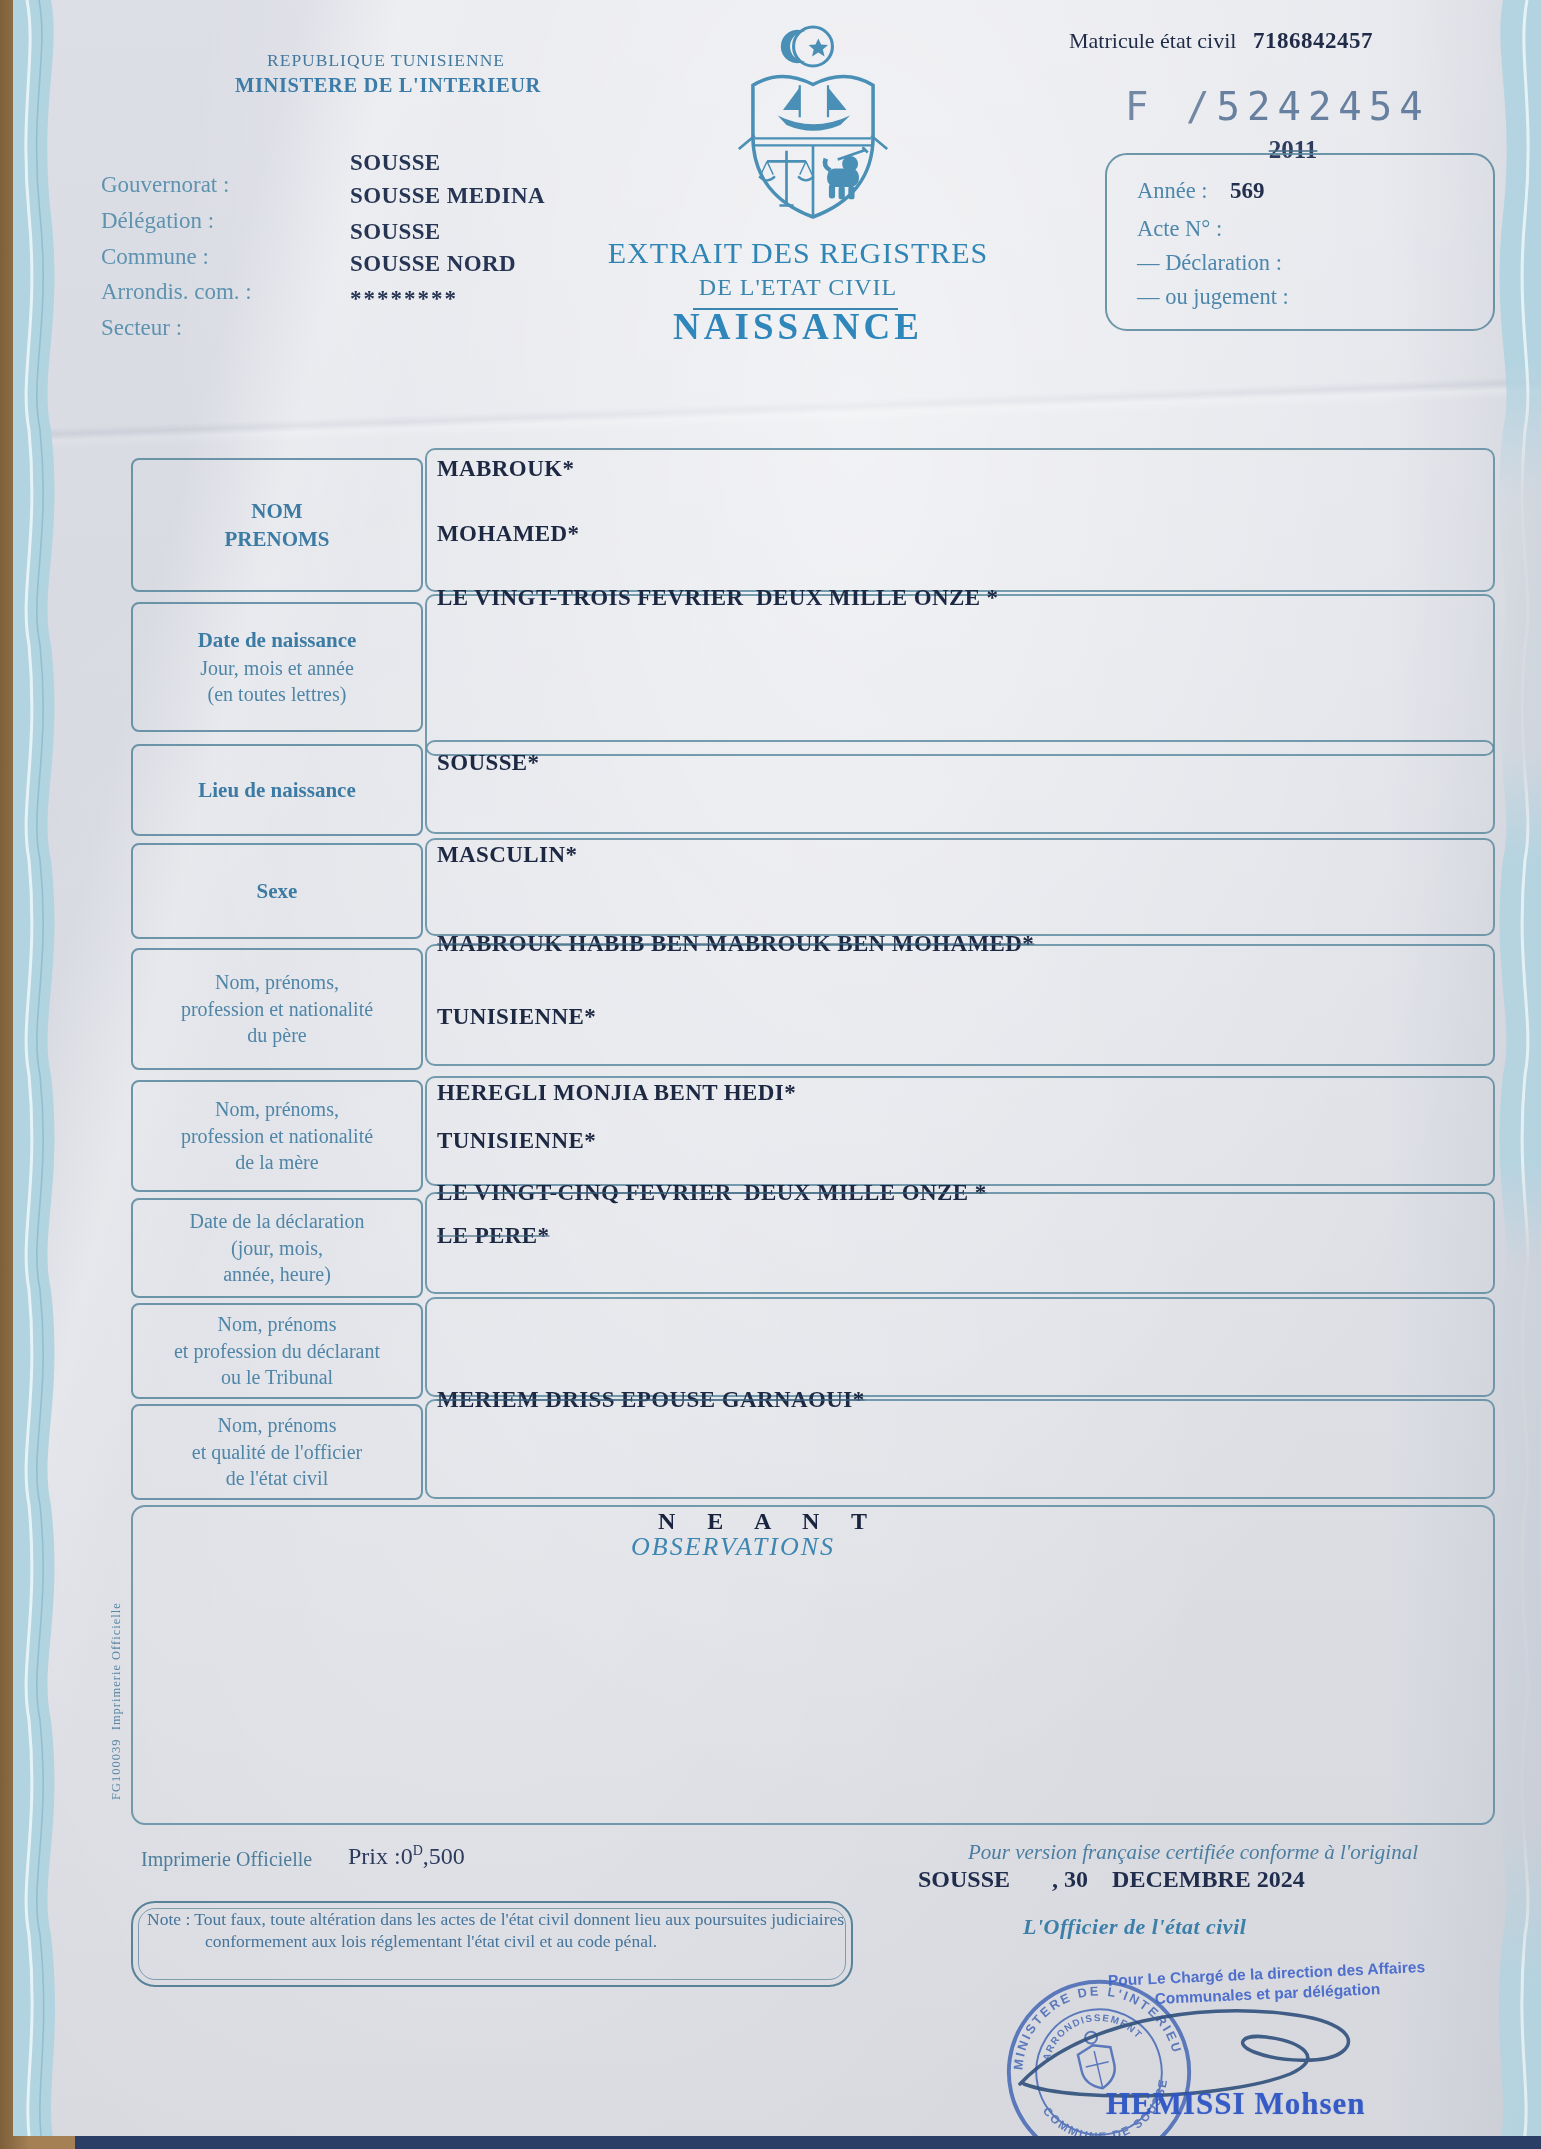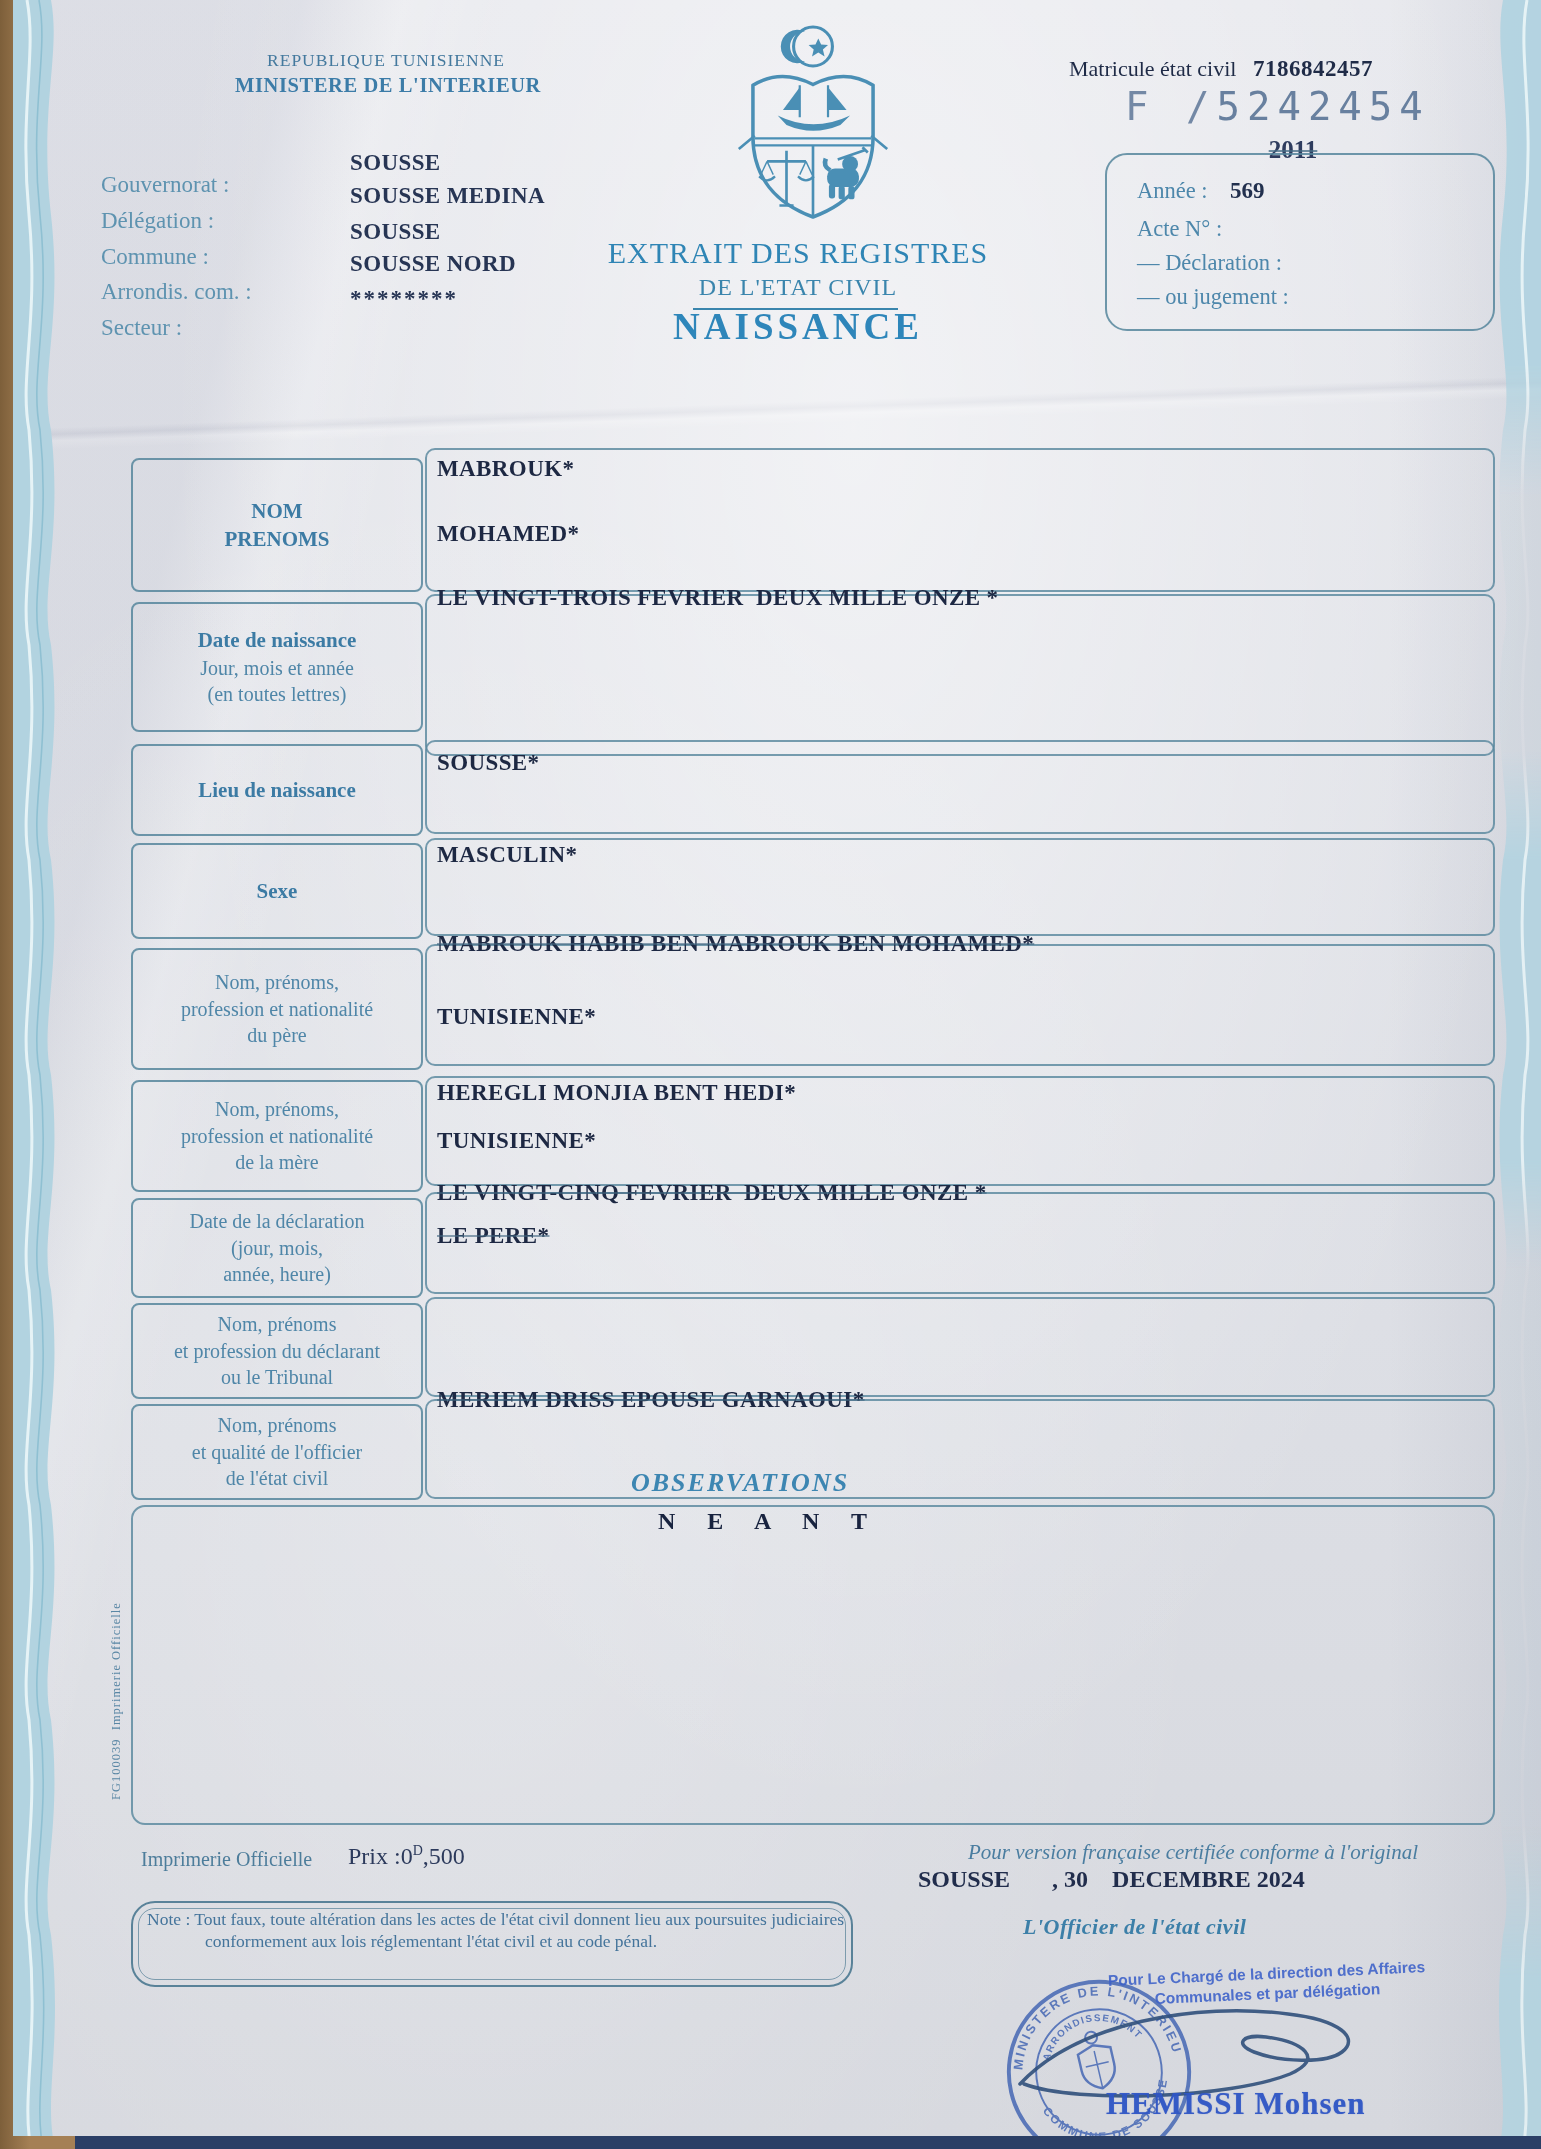--- a/index.html
+++ b/index.html
@@ -30,40 +30,40 @@
   .ministry{left:160px;top:74px;width:430px;text-align:center;color:#3c7ca8;font-size:20.5px;font-weight:bold;letter-spacing:.6px;}
   .reg-label{left:88px;color:#5e93b0;font-size:23px;}
   .reg-value{left:337px;color:#273554;font-size:23px;font-weight:600;letter-spacing:.4px;}
   
   .t1{left:530px;top:236px;width:510px;text-align:center;color:#2f85b5;font-weight:normal;font-size:30px;letter-spacing:1px;}
   .t2{left:530px;top:274px;width:510px;text-align:center;color:#3a85ad;font-size:24px;letter-spacing:1px;}
   .t2u{left:680px;top:308px;width:205px;height:0;border-top:2.5px solid #3a85ad;}
   .t3{left:530px;top:305px;width:510px;text-align:center;color:#2e86ba;font-weight:bold;font-size:37px;letter-spacing:4px;}
   .t4{left:530px;top:378px;width:510px;text-align:center;color:#3f88ae;font-style:italic;font-size:23px;letter-spacing:1px;}
   
-  .matricule{left:1056px;top:56px;font-size:22px;color:#1f2b47;}
+  .matricule{left:1056px;top:28px;font-size:22px;color:#1f2b47;}
   .matricule b{font-size:23px;letter-spacing:.5px;}
   .serial{left:1112px;top:84px;font-family:"DejaVu Sans Mono",monospace;color:#68809f;font-size:39px;letter-spacing:7px;}
   .serial .pfx{color:#7388a5;}
   .year{left:1100px;top:136px;width:360px;text-align:center;color:#2e3c5e;font-weight:bold;font-size:25px;
         text-decoration:line-through;text-decoration-color:rgba(70,110,135,.75);text-decoration-thickness:2px;}
   .actebox{left:1092px;top:153px;width:386px;height:174px;border:2.5px solid rgba(86,134,156,.85);border-radius:22px;}
   .aline{left:1124px;color:#4d87ab;font-size:22.5px;}
   .aval{color:#22304e;font-weight:bold;font-size:23px;}
   
   .lbox{border:2.5px solid rgba(86,134,156,.85);border-radius:8px;display:flex;flex-direction:column;align-items:center;justify-content:center;text-align:center;left:118px;width:288px;}
   .l1{font-weight:bold;color:#3c7ba4;font-size:21px;line-height:1.35;}
   .l2{color:#4f86a8;font-size:20px;line-height:1.33;}
   .vbox{border:2.5px solid rgba(86,134,156,.8);border-radius:10px;left:412px;width:1066px;}
   .vl{left:424px;font-family:"Liberation Serif",serif;color:#1d2843;font-size:23px;letter-spacing:.4px;white-space:pre;font-weight:600;}
   .struck{text-decoration:line-through;text-decoration-thickness:2px;text-decoration-color:rgba(66,104,130,.6);}
   
   .obox{left:118px;top:1505px;width:1360px;height:316px;border:2.5px solid rgba(86,134,156,.8);border-radius:14px;}
   .neant{left:645px;top:1508px;color:#18233f;font-weight:bold;font-size:24px;letter-spacing:13px;white-space:pre;}
-  .obstitle{left:618px;top:1468px;color:#3d86b2;font-style:italic;font-weight:bold;font-size:26px;letter-spacing:2px;}
+  .obstitle{left:618px;top:1532px;color:#3d86b2;font-style:italic;font-weight:normal;font-size:26px;letter-spacing:2px;}
   
   .sidetext{left:96px;top:1800px;transform:rotate(-90deg);transform-origin:left top;color:#5a87a5;font-size:12.5px;letter-spacing:1px;white-space:pre;}
   .imprimerie{left:128px;top:1848px;color:#4d7d9b;font-size:20px;}
   .prix{left:335px;top:1843px;color:#2c3a5c;font-size:24px;}
   .certified{left:900px;top:1840px;width:560px;text-align:center;color:#4a7da0;font-style:italic;font-size:21px;}
   .dateline{left:905px;top:1866px;color:#212d4c;font-size:24px;font-weight:600;white-space:pre;}
   .officer{left:1010px;top:1914px;color:#3c7fa8;font-weight:bold;font-style:italic;font-size:22px;letter-spacing:.5px;}
   .notebox{left:118px;top:1901px;width:718px;height:82px;border:2.5px solid rgba(74,120,144,.9);border-radius:24px;outline:1.5px solid rgba(74,120,144,.65);outline-offset:-8px;}
   .notetext{left:134px;top:1908px;width:692px;color:#44749b;font-size:17.5px;line-height:1.27;padding-left:58px;text-indent:-58px;}
   

